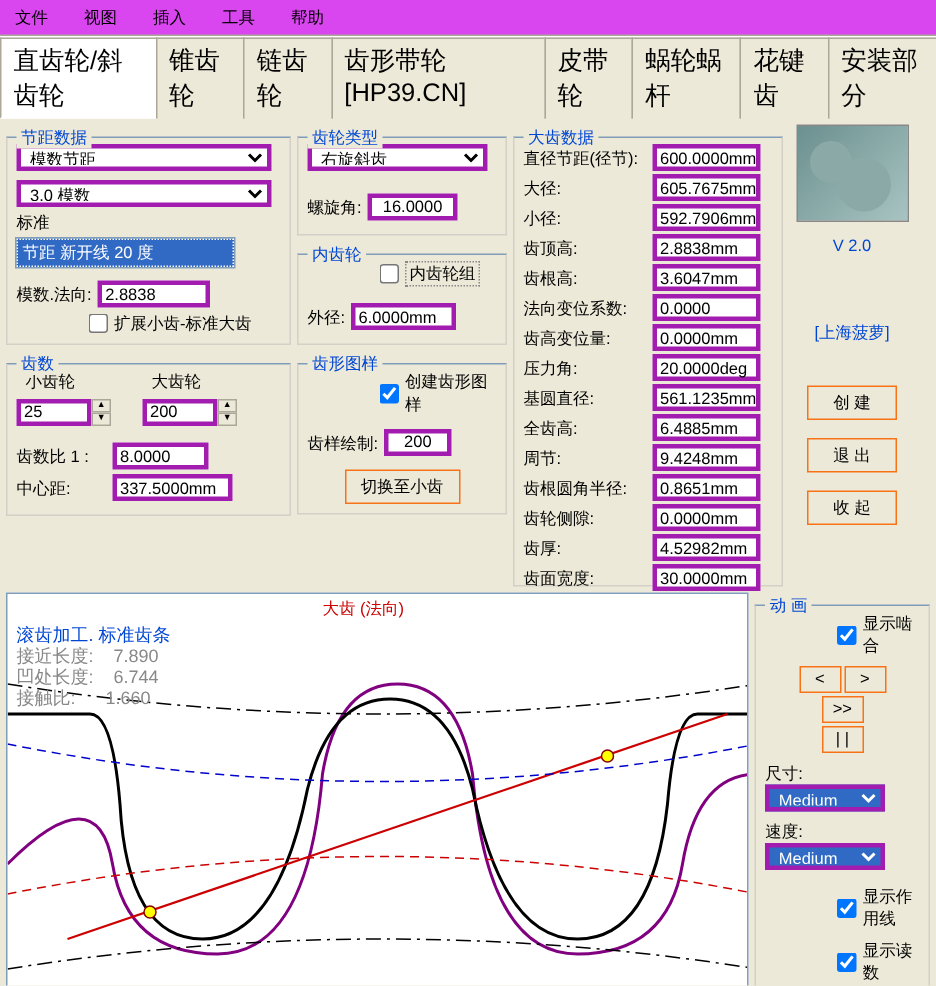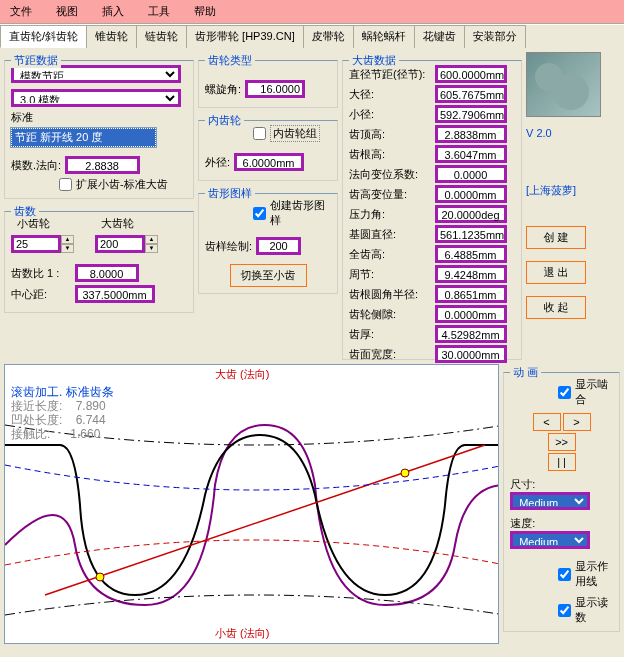--- a/index.html
+++ b/index.html
@@ -1,30 +1,30 @@
 <!DOCTYPE html>
 <html><head>
 <meta charset="utf-8">
 <style>
 * { box-sizing: border-box; margin: 0; padding: 0; }
 body { font-family: "Microsoft YaHei", SimSun, sans-serif; font-size: 11px; background: #ece9d8; width: 624px; height: 657px; overflow: hidden; }
-.menubar { background: #fca5a5; padding: 2px 4px; display: flex; gap: 12px; border-bottom: 1px solid #aca899; }
+.menubar { background: #d946ef; padding: 2px 4px; display: flex; gap: 12px; border-bottom: 1px solid #aca899; }
 .menubar span { padding: 2px 6px; cursor: default; }
 .tabbar { display: flex; background: #ece9d8; border-top: 1px solid #fff; }
-.tab { border: 1px solid #aca899; border-bottom: none; background: #ece9d8; padding: 3px 8px; margin-right: -1px; font-size: 11px; }
+.tab { border: 1px solid #aca899; border-bottom: none; background: #ece9d8; padding: 3px 8px; margin-right: -1px; font-size: 17px; }
 .tab.active { background: #fff; border-bottom: 1px solid #fff; }
 .content { background: #ece9d8; padding: 4px; }
 .row { display: flex; gap: 4px; }
 .col { display: flex; flex-direction: column; gap: 4px; }
 .group { border: 1px solid #d4d0c8; border-top: 1px solid #7f9db9; padding: 4px 6px 6px; position: relative; margin-top: 8px; }
 .group-title { position: absolute; top: -8px; left: 6px; background: #ece9d8; padding: 0 3px; color: #0046d5; font-size: 11px; }
 .field { display: flex; align-items: center; margin: 3px 0; gap: 4px; }
 .field label { font-size: 11px; color: #000; }
 input[type=text], select, .readonly { border: 3px solid #a21caf; background: #fff; font-size: 11px; padding: 1px 2px; height: 18px; }
-.readonly { display: inline-block; text-align: center; padding-right: 3px; }
+.readonly { display: inline-block; text-align: left; padding-right: 3px; }
 .dropdown { width: 150px; }
 .selected-std { background: #316ac5; color: #fff; padding: 1px 3px; display: inline-block; width: 145px; border: 1px dotted #fff; outline: 1px solid #7f9db9; }
 .spin-wrap { display: flex; }
 .spin-btns { display: flex; flex-direction: column; width: 13px; }
 .spin-btns span { height: 9px; background: #ece9d8; border: 1px solid #aca899; font-size: 6px; text-align: center; line-height: 6px; }
 button { background: #ece9d8; border: 1px solid #f97316; padding: 3px 10px; font-size: 11px; min-width: 60px; }
 .checkbox { display: flex; align-items: center; gap: 4px; padding-left: 48px; }
 .checkbox input { width: 13px; height: 13px; }
 .big-data { display: grid; grid-template-columns: 86px 76px; row-gap: 2px; align-items: center; }
 .big-data label { font-size: 11px; }
@@ -116,24 +116,25 @@
     <div class="field">
             <label style="width:60px">中心距:</label>
       <span class="readonly" style="width:80px">337.5000mm</span>
           </div>
   </div>
 </div>
 
 <div class="col" style="width:140px">
   <div class="group">
     <div class="group-title">齿轮类型</div>
+    <select style="width:120px"><option>右旋斜齿</option></select>
     <div style="height:12px"></div>
     <div class="field">
             <label>螺旋角:</label>
-      <input type="text" style="width: 60px; text-align: right;" value="16.0000">
+      <input type="text" style="width: 60px; text-align: center;" value="16.0000">
           </div>
   </div>
   <div class="group">
     <div class="group-title">内齿轮</div>
     <div class="checkbox">
             <input type="checkbox" style="">
       <label style="border:1px dotted #888;padding:0 2px">内齿轮组</label>
           </div>
     <div style="height:8px"></div>
     <div class="field">
@@ -188,21 +189,21 @@
             <label>齿轮侧隙:</label>
             <span class="readonly">0.0000mm</span>
             <label>齿厚:</label>
             <span class="readonly">4.52982mm</span>
             <label>齿面宽度:</label>
             <span class="readonly">30.0000mm</span>
           </div>
   </div>
 </div>
 
-<div class="col" style="width:84px;align-items:flex-start">
+<div class="col" style="width:84px;align-items:center">
   <div class="gear-img"></div>
   <div class="version">V 2.0</div>
   <div class="brand">[上海菠萝]</div>
   <div style="height:20px"></div>
   <button>创 建</button>
   <div style="height:4px"></div>
   <button>退 出</button>
   <div style="height:4px"></div>
   <button>收 起</button>
 </div>

